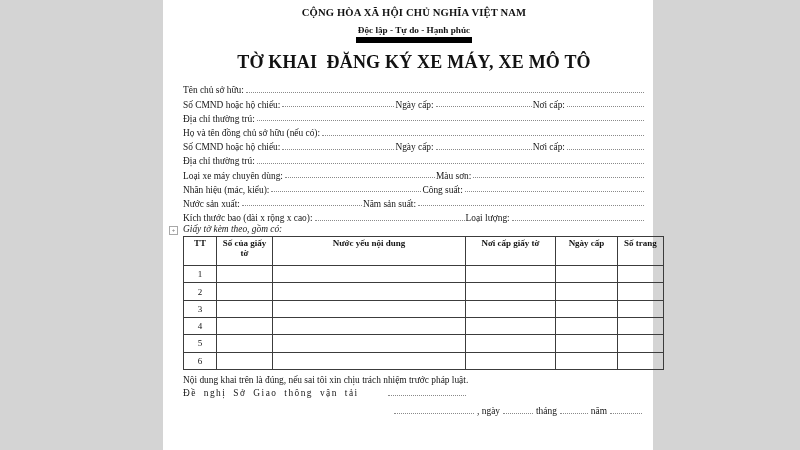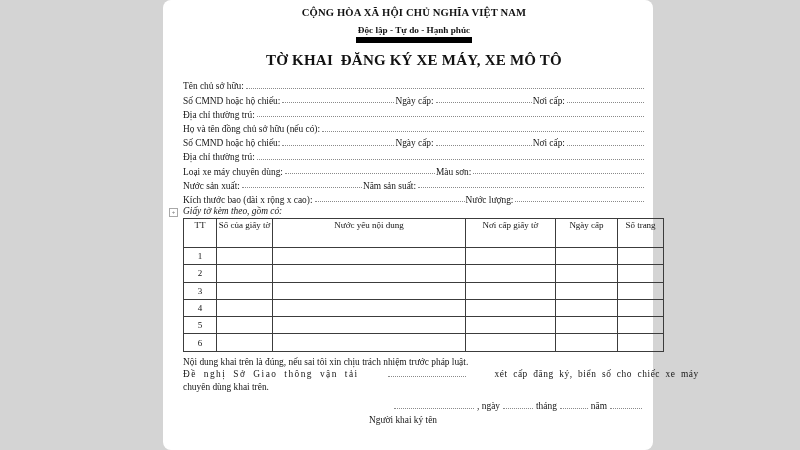--- a/index.html
+++ b/index.html
@@ -20,21 +20,20 @@
   }
   .page {
     position: absolute;
     left: 163px;
     top: 0;
     width: 490px;
     height: 450px;
     background: #ffffff;
     box-sizing: border-box;
     padding: 6px 8px 0 20px;
-    border-radius: 8px;
   }
 
   
   .hdr {
     text-align: center;
     color: #121212;
   }
   .hdr .nation {
     font-size: 10.6px;
     font-weight: bold;
@@ -44,21 +43,21 @@
   .hdr .motto {
     font-size: 9.2px;
     font-weight: bold;
     display: inline-block;
     border-bottom: 6px solid #000000;
     padding: 0 2px 1px 2px;
     line-height: 1.2;
     margin-top: 1px;
   }
   .hdr .doctitle {
-    font-size: 15px;
+    font-size: 18px;
     font-weight: bold;
     letter-spacing: .2px;
     margin-top: 9px;
     margin-bottom: 2px;
     white-space: pre;
   }
 
   
   .fields {
     margin-top: 8px;
@@ -117,21 +116,21 @@
     margin-top: 2px;
     table-layout: fixed;
   }
   table.docs th, table.docs td {
     border: 1px solid #3c3c3c;
     font-size: 9px;
     color: #141414;
     padding: 0;
   }
   table.docs th {
-    font-weight: normal;
+    font-weight: bold;
     text-align: center;
     line-height: 1.15;
     padding: 1px 1px;
     vertical-align: top;
     height: 26px;
   }
   table.docs td {
     height: 16.3px;
     text-align: center;
     vertical-align: middle;
@@ -251,33 +250,39 @@
         <span class="dots"></span>
       </div>
 
       <div class="frow">
         <span class="lbl">Loại xe máy chuyên dùng:</span>
         <span class="dots w-c"></span>
         <span class="seg-mid">Màu sơn:</span>
         <span class="dots"></span>
       </div>
 
+      <div class="frow">
+        <span class="lbl">Nhãn hiệu (mác, kiểu):</span>
+        <span class="dots w-c"></span>
+        <span class="seg-mid">Công suất:</span>
+        <span class="dots"></span>
+      </div>
 
       <div class="frow">
         <span class="lbl">Nước sản xuất:</span>
         <span class="dots w-d"></span>
         <span class="seg-mid">Năm sản suất:</span>
         <span class="dots"></span>
       </div>
 
 
       <div class="frow">
         <span class="lbl">Kích thước bao (dài x rộng x cao):</span>
         <span class="dots w-c"></span>
-        <span class="seg-mid">Nước lượng:</span>
+        <span class="seg-mid">Loại lượng:</span>
         <span class="dots"></span>
       </div>
 
       <div class="attach-line">
         <span class="plusmark">+</span>
         <span>Giấy tờ kèm theo, gồm có:</span>
       </div>
     </div>
 
     <table class="docs">
@@ -341,31 +346,28 @@
           <td></td>
         </tr>
       </tbody>
     </table>
 
     <div class="foot">
       <div class="l1">Nội dung khai trên là đúng, nếu sai tôi xin chịu trách nhiệm trước pháp luật.</div>
       <div class="l2">
         <span class="spread">Đề nghị Sở Giao thông vận tải</span>
         <span class="gap"></span>
-        <span class="spread2">xét cấp đăng ký, biển số cho chiếc xe máy</span>
-      </div>
-      <div class="l3">chuyên dùng khai trên.</div>
+      </div>
     </div>
 
     <div class="datebar">
       <span class="d d1"></span>
       <span>, ngày</span>
       <span class="d d2"></span>
       <span>tháng</span>
       <span class="d d3"></span>
       <span>năm</span>
       <span class="d d4"></span>
     </div>
 
-    <div class="signer">Người khai ký tên</div>
 
   </div>
 </div>
 
 </body></html>

